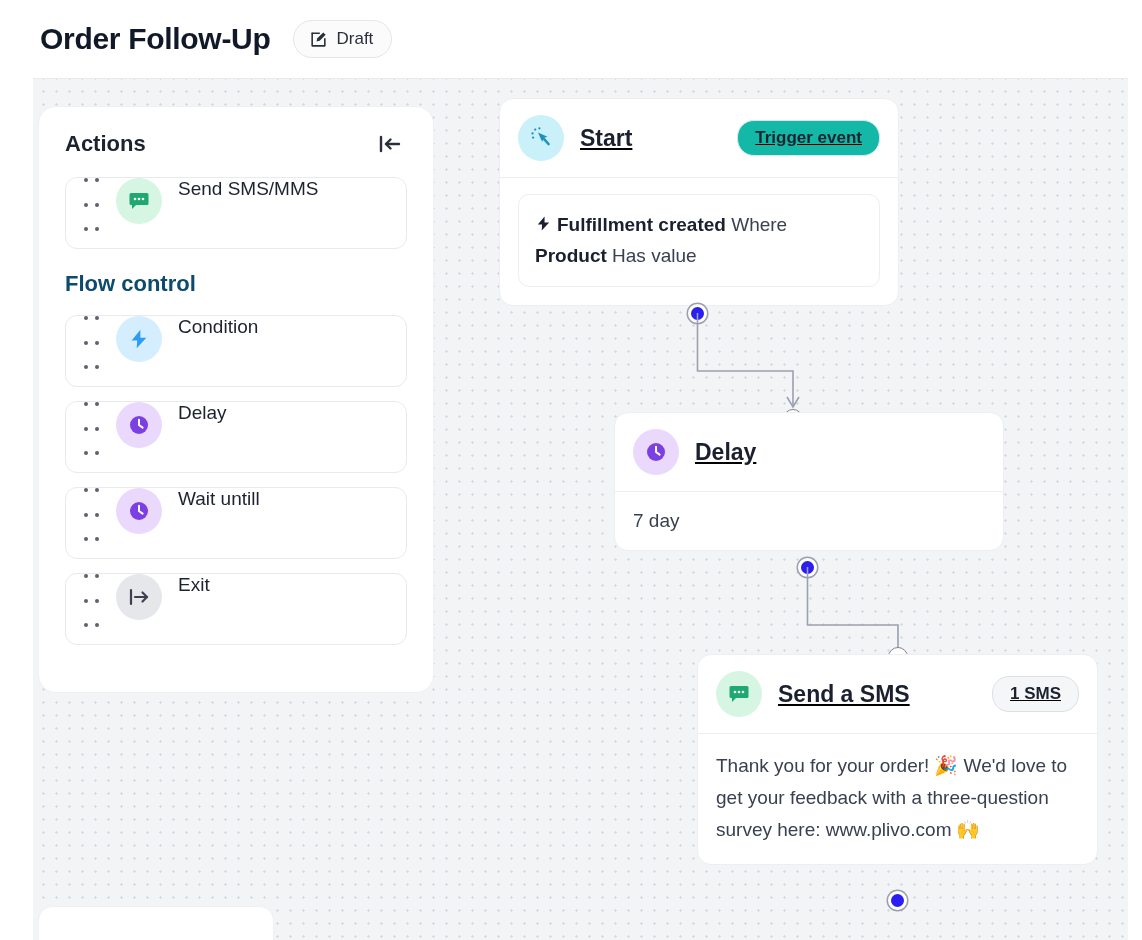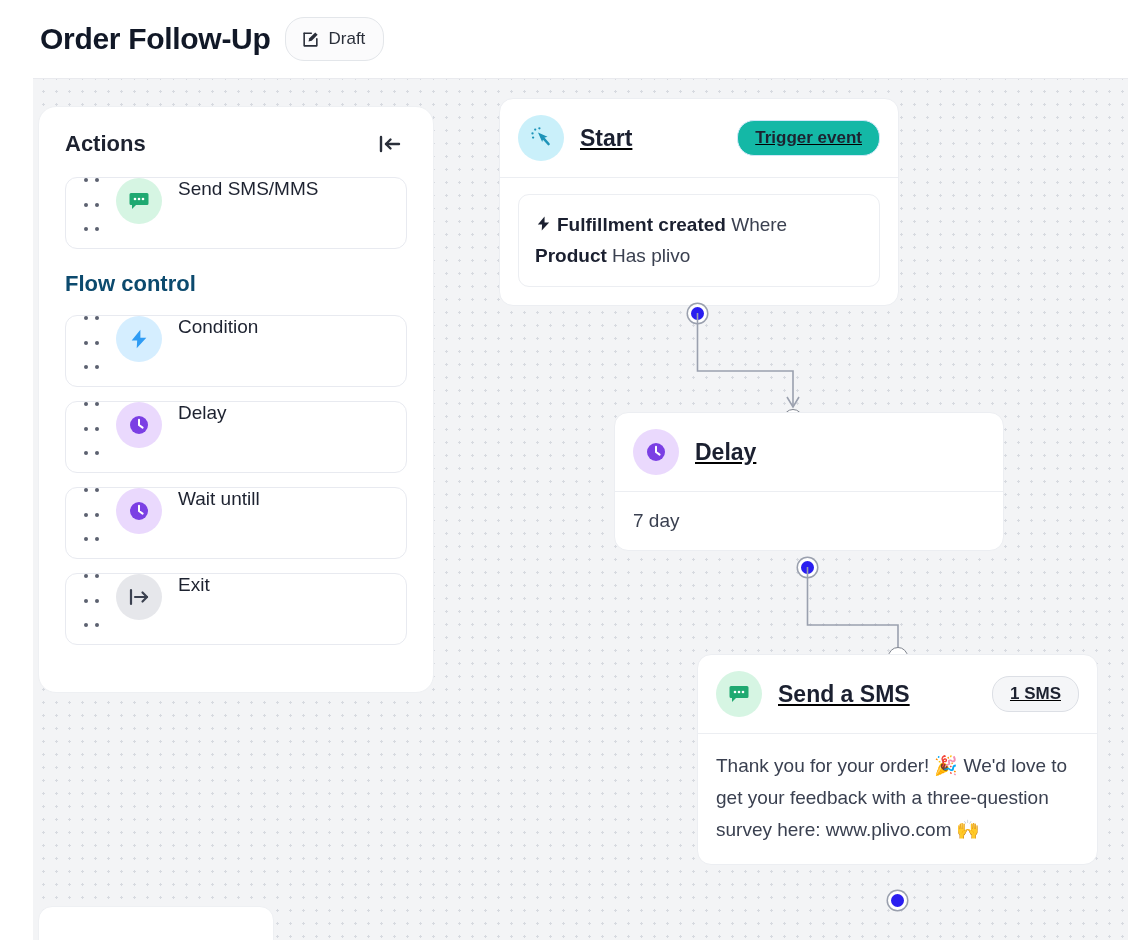--- a/index.html
+++ b/index.html
@@ -7,28 +7,28 @@
     width: 1142px; height: 940px;
     background: #ffffff;
     font-family: "Liberation Sans", sans-serif;
     overflow: hidden;
   }
   .page { position: relative; width: 1142px; height: 940px; background:#fff; }
 
   
   .header {
     position: absolute; left: 0; top: 0; width: 1142px; height: 78px;
-    display: flex; align-items: center; padding-left: 40px; gap: 14px;
+    display: flex; align-items: center; padding-left: 40px; gap: 22px;
   }
   .page-title {
     font-size: 30px; font-weight: 700; color: #111827; letter-spacing: -0.3px;
   }
   .draft-pill {
     display: flex; align-items: center; gap: 9px;
-    height: 44px; padding: 0 18px 0 15px;
+    height: 38px; padding: 0 18px 0 15px;
     border: 1px solid #e3e6ea; border-radius: 19px; background: #fbfbfc;
   }
   .draft-pill .label { font-size: 17px; color: #2a2f3a; font-weight: 400; }
   .edit-icon svg { display: block; }
 
   
   .canvas {
     position: absolute; left: 33px; top: 78px;
     width: 1095px; height: 862px;
     background-color: #f3f4f6;
@@ -285,21 +285,21 @@
             <circle cx="5.1" cy="12.6" r="1.15" fill="#1d93b8"></circle>
           </svg>
         </span>
         <span class="node-title">Start</span>
         <span class="pill pill-blue">Trigger event</span>
       </div>
       <div class="node-body">
         <div class="inner-card">
           <svg class="bolt-inline" width="17" height="19" viewBox="0 0 24 24">
               <path d="M13.5 2 4 13.5h6L9.5 22 20 10.5h-6.5L13.5 2z" fill="#1b2030"></path>
-            </svg><b>Fulfillment created</b><span> Where </span><b>Product</b><span> Has plivo</span>
+            </svg><b>Fulfillment created</b><span> Where </span><b>Product</b><span> Has value</span>
         </div>
       </div>
     </div>
 
     <div class="port-out" style="left:655px; top:225px;"></div>
     <svg class="wire" style="left:650px; top:234px;" width="160" height="110">
       <path d="M14.5 0 V58 H110 V92" stroke="#9aa0ae" stroke-width="1.6" fill="none"></path>
       <path d="M104 84 L110 94 L116 84" stroke="#9aa0ae" stroke-width="1.6" fill="none"></path>
     </svg>
     <div class="port-in" style="left:750px; top:330px;"></div>

